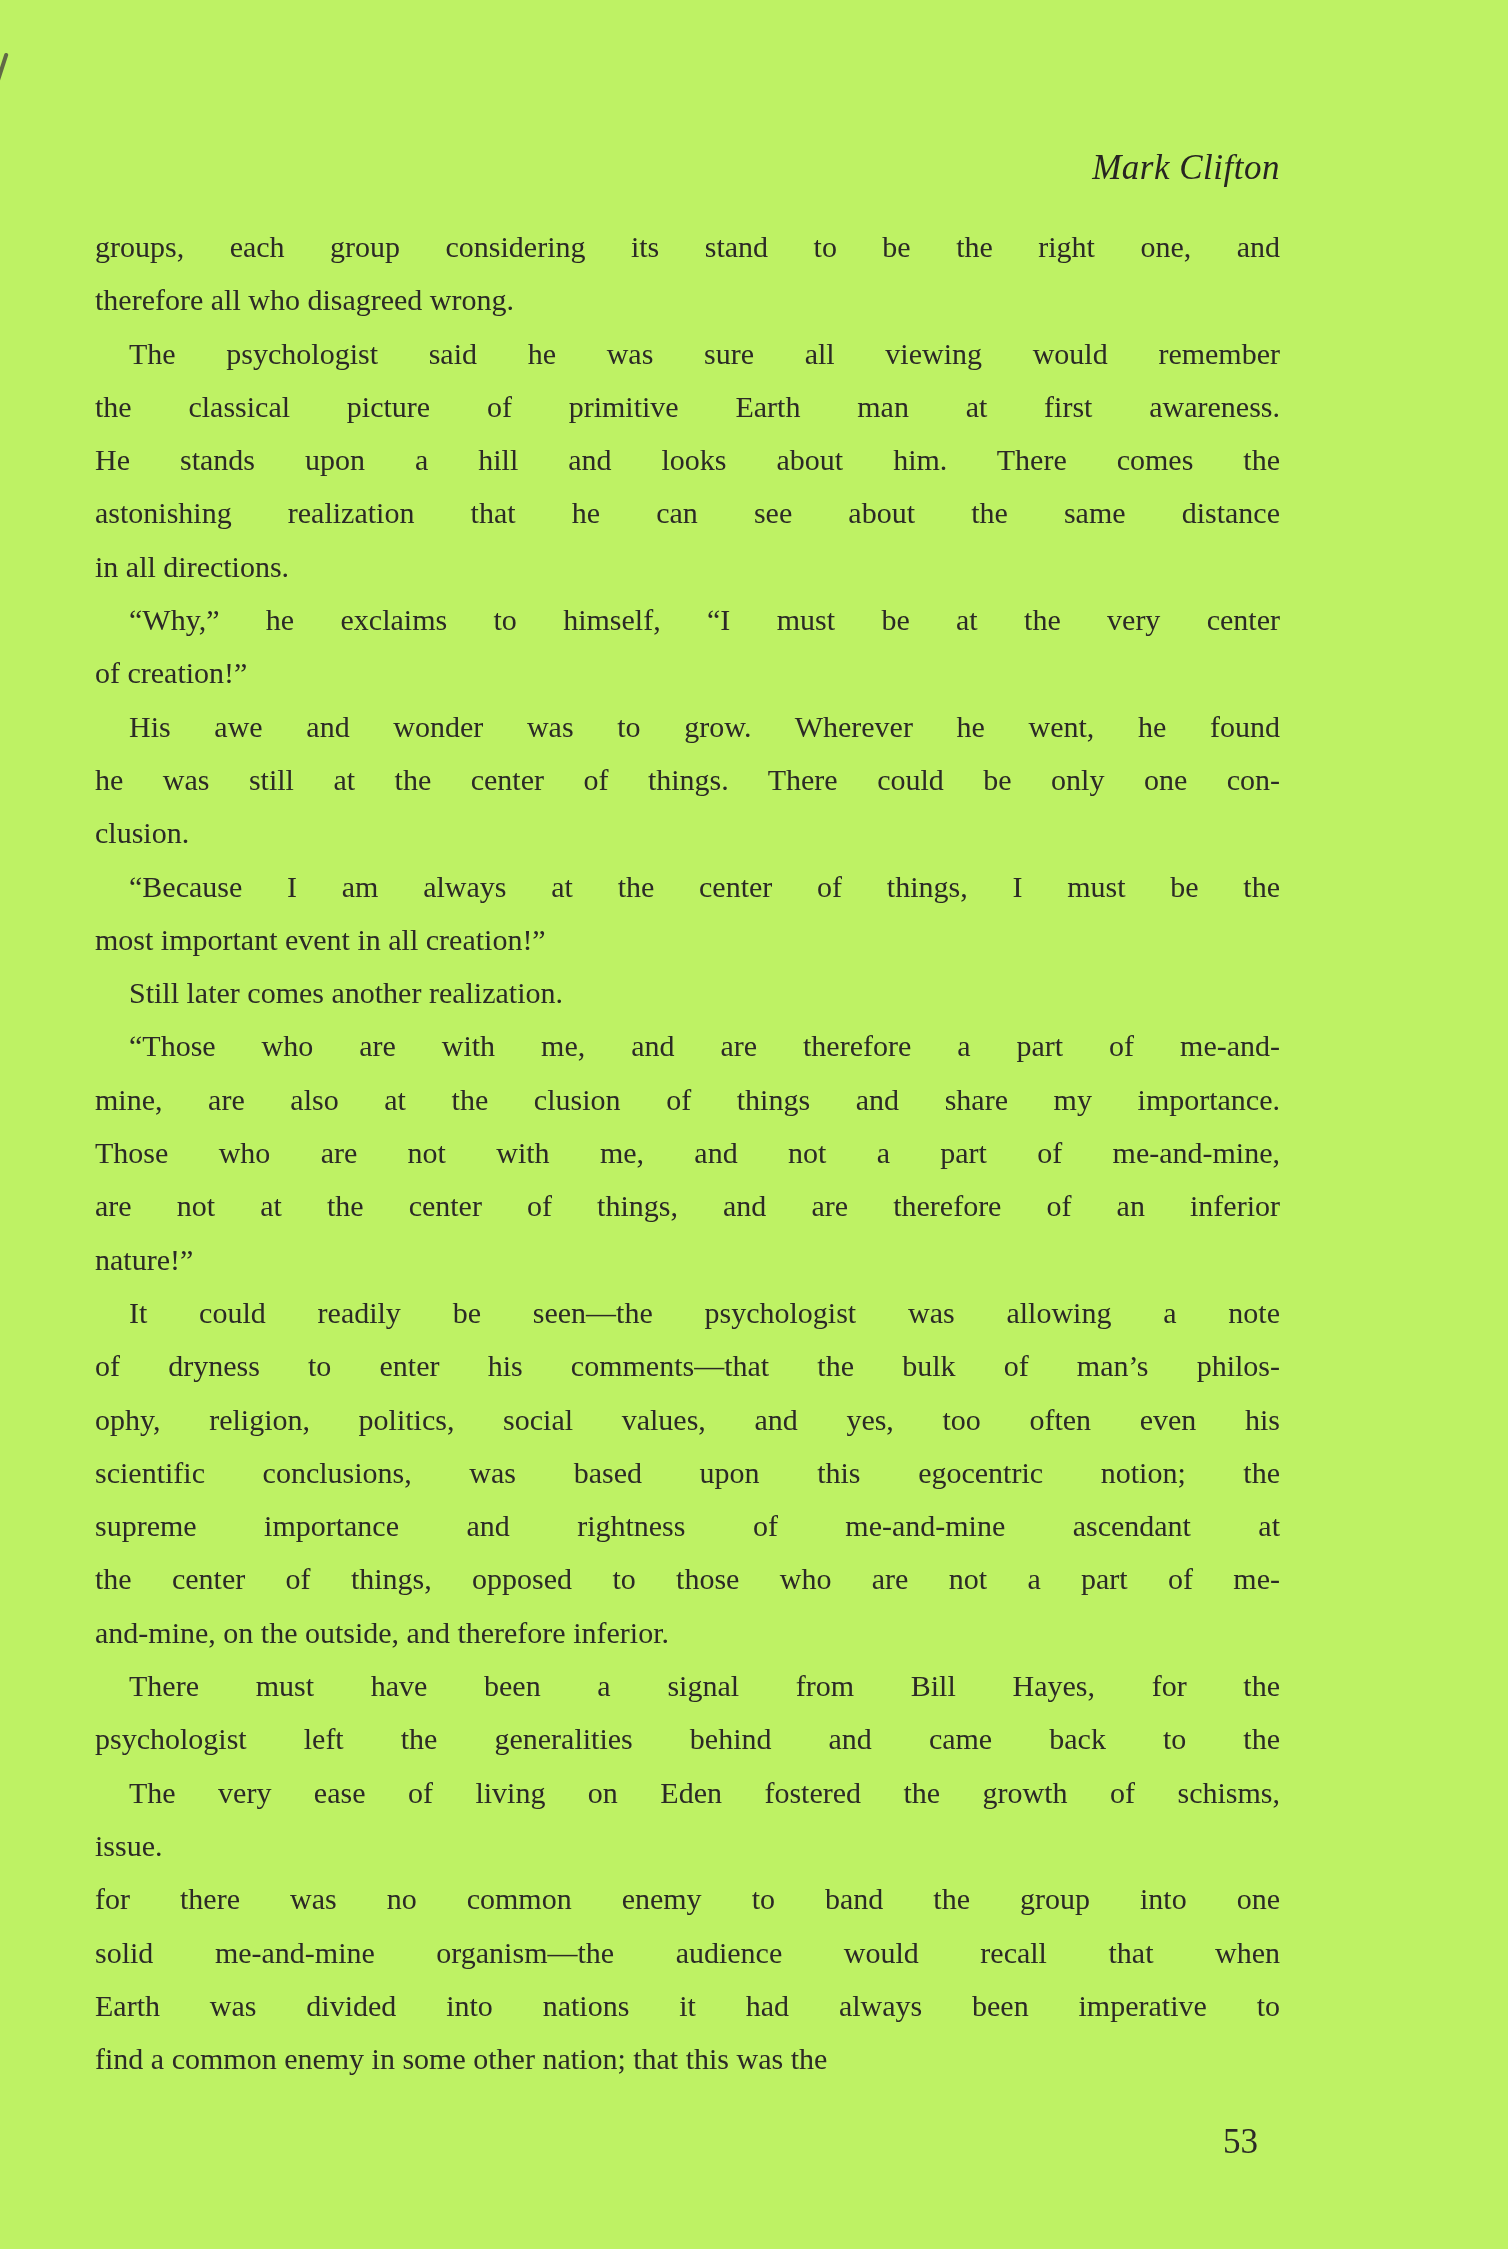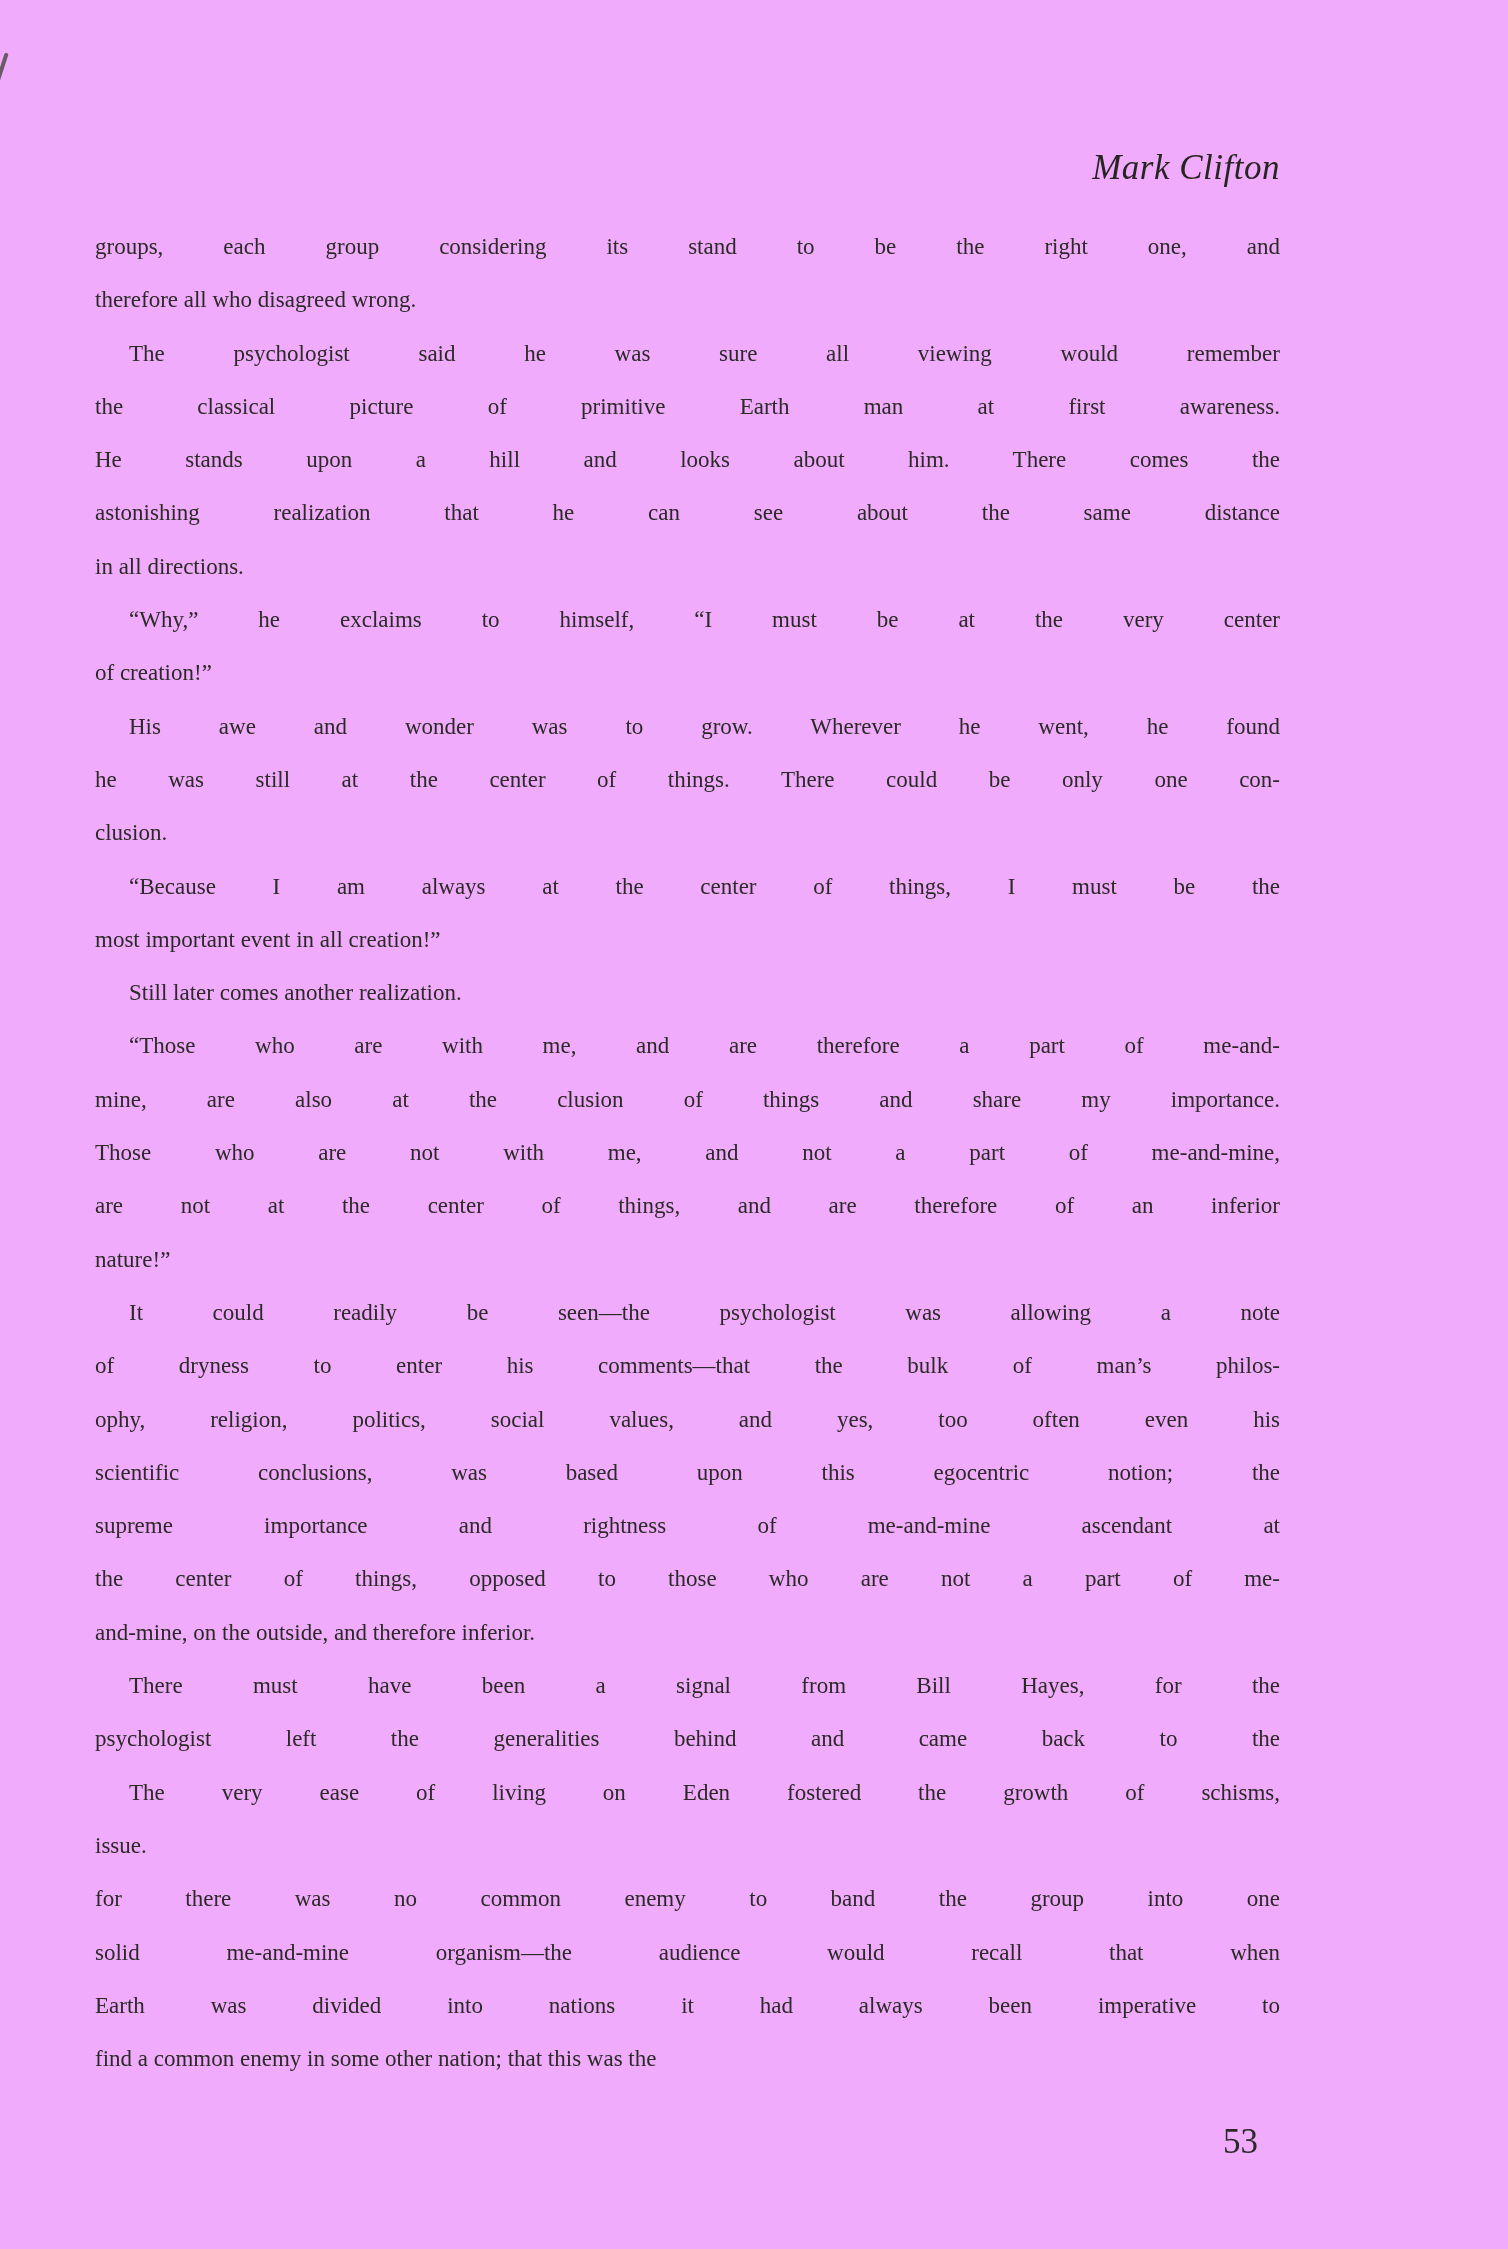--- a/index.html
+++ b/index.html
@@ -4,21 +4,21 @@
 <style>
   html, body {
     margin: 0;
     padding: 0;
     background: #e9e6df;
   }
   .page {
     position: relative;
     width: 1508px;
     height: 2249px;
-    background: #f0abfc;
+    background: #bef264;
     overflow: hidden;
     font-family: "Liberation Serif", "DejaVu Serif", serif;
     color: #2c2a26;
   }
   .scan-artifact {
     position: absolute;
     left: -2px;
     top: 52px;
     width: 4px;
     height: 44px;
@@ -36,21 +36,21 @@
     font-style: italic;
     font-size: 35px;
     letter-spacing: 0.5px;
     color: #272521;
   }
   .body-text {
     position: absolute;
     top: 220px;
     left: 95px;
     width: 1185px;
-    font-size: 23px;
+    font-size: 30px;
   }
   .line {
     line-height: 53.3px;
     text-align: justify;
     text-align-last: justify;
     white-space: normal;
   }
   .line.last {
     text-align-last: left;
   }

